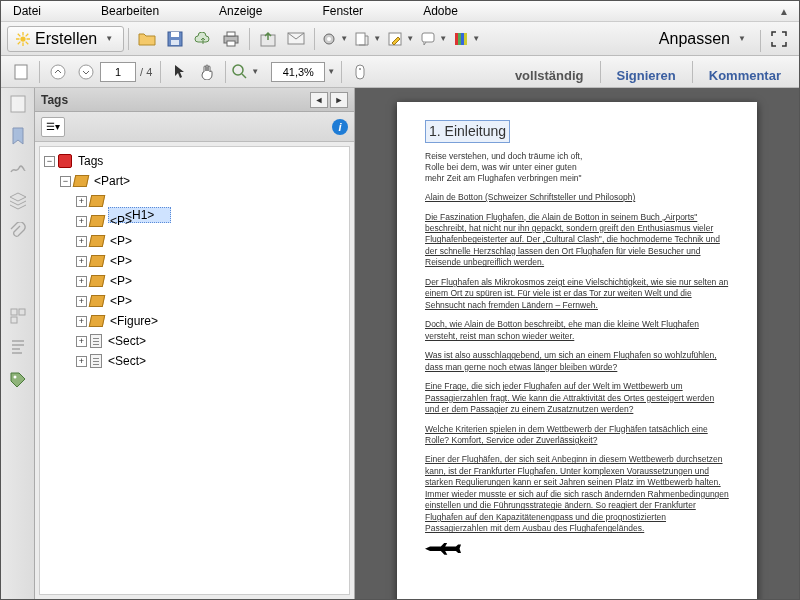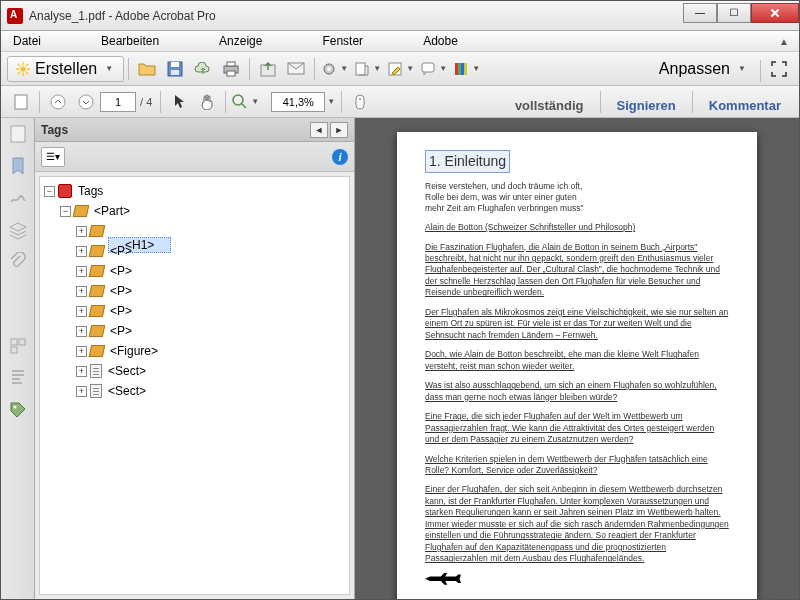--- a/index.html
+++ b/index.html
@@ -69,29 +69,20 @@
 .page .quote div { line-height:1.3; }
 .page p { margin-bottom:8px;text-decoration:underline; }
 .plane { width:36px; height:12px; background:#000; clip-path:polygon(0 50%,14% 32%,44% 32%,54% 0,62% 0,56% 32%,86% 32%,92% 14%,100% 14%,96% 50%,100% 86%,92% 86%,86% 68%,56% 68%,62% 100%,54% 100%,44% 68%,14% 68%); margin-top:6px; }
 
 svg { display:block; }
 </style>
 </head>
 <body>
 <div class="window">
 
-<div class="titlebar">
-  <div class="appicon"></div>
-  <div class="title">Analyse_1.pdf - Adobe Acrobat Pro</div>
-  <div class="winbtns">
-    <div class="winbtn">—</div>
-    <div class="winbtn">☐</div>
-    <div class="winbtn close"></div>
-  </div>
-</div>
 
 <div class="menubar">
   <span>Datei</span>
   <span>Bearbeiten</span>
   <span>Anzeige</span>
   <span>Fenster</span>
   <span>Adobe</span>
   <span class="right">▲</span>
 </div>
 
@@ -356,21 +347,21 @@
           </div>
     </div>
   </div>
 
   <div class="docview">
     <div class="page">
       <h1>1. Einleitung</h1>
       <div class="quote">
             <div>Reise verstehen, und doch träume ich oft,</div>
             <div>Rolle bei dem, was wir unter einer guten</div>
-            <div>mehr Zeit am Flughafen verbringen muss"</div>
+            <div>mehr Zeit am Flughafen verbringen mein"</div>
       </div>
       <p>Alain de Botton (Schweizer Schriftsteller und Philosoph)</p>
       <p>Die Faszination Flughafen, die Alain de Botton in seinem Buch „Airports" beschreibt, hat nicht nur ihn gepackt, sondern greift den Enthusiasmus vieler Flughafenbegeisterter auf. Der „Cultural Clash", die hochmoderne Technik und der schnelle Herzschlag lassen den Ort Flughafen für viele Besucher und Reisende unbegreiflich werden.</p>
       <p>Der Flughafen als Mikrokosmos zeigt eine Vielschichtigkeit, wie sie nur selten an einem Ort zu spüren ist. Für viele ist er das Tor zur weiten Welt und die Sehnsucht nach fremden Ländern – Fernweh.</p>
       <p>Doch, wie Alain de Botton beschreibt, ehe man die kleine Welt Flughafen versteht, reist man schon wieder weiter.</p>
       <p>Was ist also ausschlaggebend, um sich an einem Flughafen so wohlzufühlen, dass man gerne noch etwas länger bleiben würde?</p>
       <p>Eine Frage, die sich jeder Flughafen auf der Welt im Wettbewerb um Passagierzahlen fragt. Wie kann die Attraktivität des Ortes gesteigert werden und er dem Passagier zu einem Zusatznutzen werden?</p>
       <p>Welche Kriterien spielen in dem Wettbewerb der Flughäfen tatsächlich eine Rolle? Komfort, Service oder Zuverlässigkeit?</p>
       <p>Einer der Flughäfen, der sich seit Anbeginn in diesem Wettbewerb durchsetzen kann, ist der Frankfurter Flughafen. Unter komplexen Voraussetzungen und starken Regulierungen kann er seit Jahren seinen Platz im Wettbewerb halten. Immer wieder musste er sich auf die sich rasch ändernden Rahmenbedingungen einstellen und die Führungsstrategie ändern. So reagiert der Frankfurter Flughafen auf den Kapazitätenengpass und die prognostizierten Passagierzahlen mit dem Ausbau des Flughafengeländes.</p>
       <div class="plane"></div>

